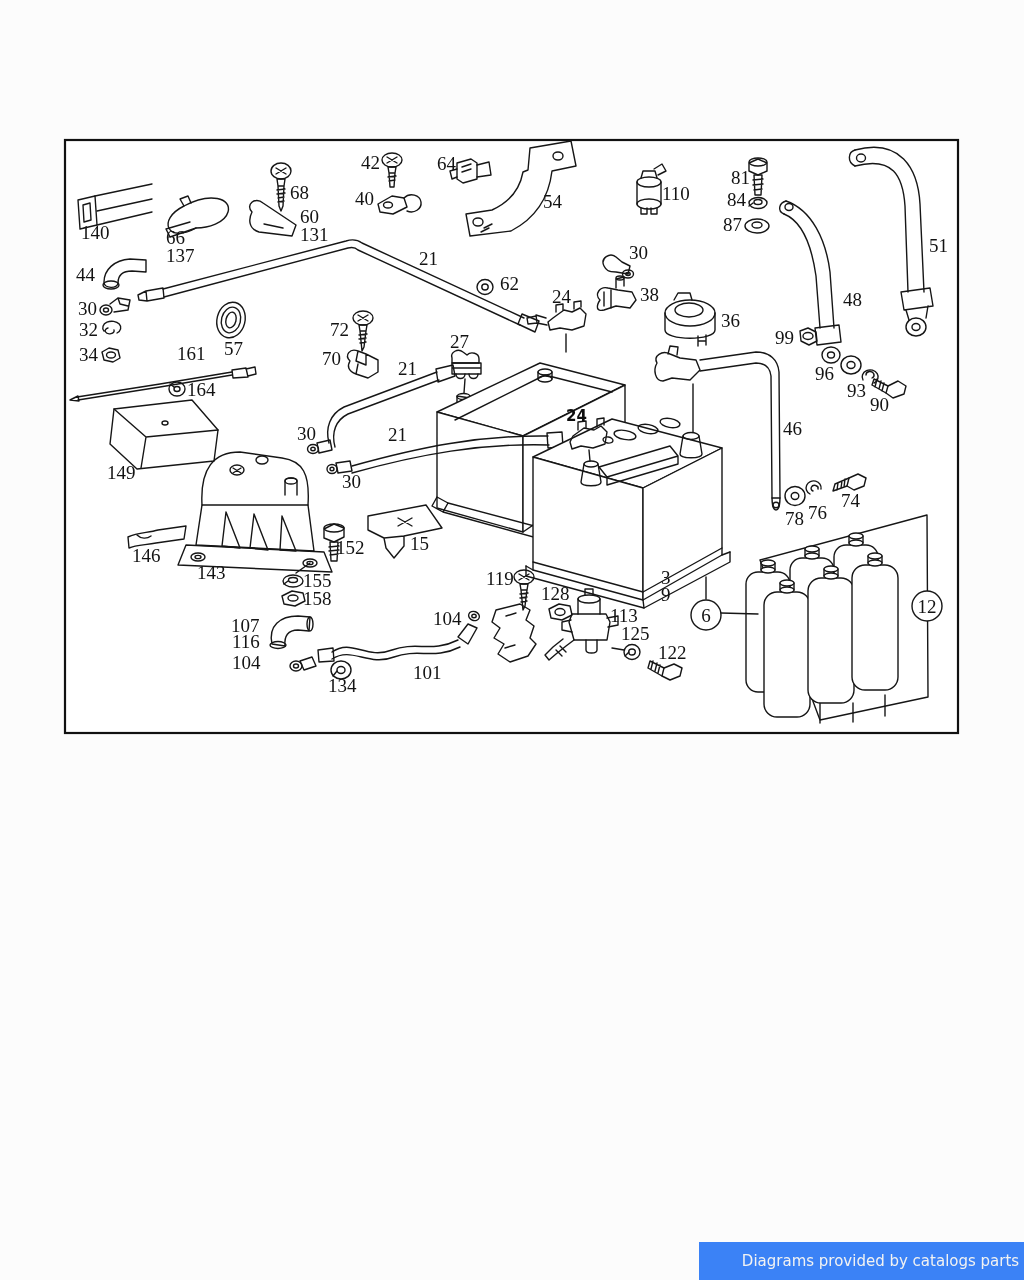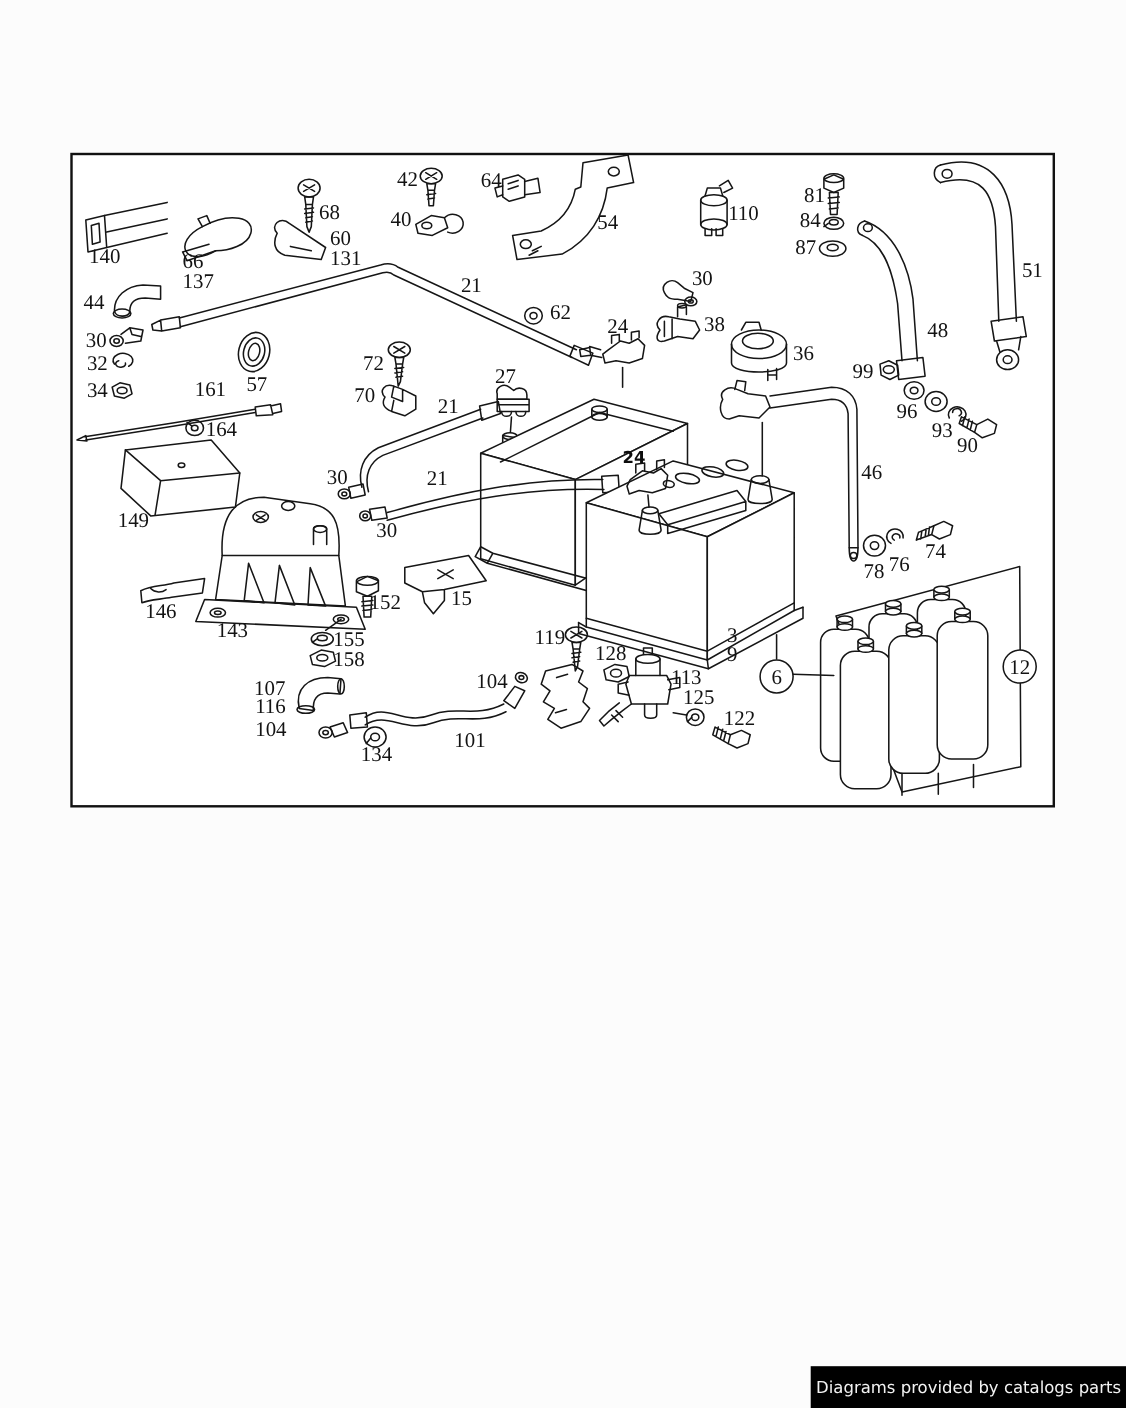--- a/index.html
+++ b/index.html
@@ -6,22 +6,22 @@
   body{
     width:1024px;height:1280px;position:relative;
     background:#fcfcfc;font-family:"Liberation Serif",serif;overflow:hidden;
   }
   #stage{position:absolute;left:0;top:0}
   .lbl{font:19px "Liberation Serif",serif;fill:#131313}
   .lbl-b{font:700 15px "DejaVu Sans",sans-serif;fill:#0d0d0d}
   .cnum{font:19px "Liberation Serif",serif;fill:#131313;text-anchor:middle}
   #attribution-bar{
     position:absolute;right:0;bottom:0;width:287px;height:38px;
-    background:#000000;color:#f2f2f2;display:flex;align-items:center;justify-content:center;
-    font:15px "DejaVu Sans",sans-serif;white-space:nowrap;
+    background:#3b82f6;color:#f2f2f2;display:flex;align-items:center;justify-content:center;
+    font:15px "DejaVu Sans",sans-serif;white-space:nowrap;padding-left:38px;
   }
 </style>
 </head>
 <body>
 
 <svg id="stage" width="1024" height="1280" viewBox="0 0 1024 1280">
   <rect x="65" y="140" width="893" height="593" fill="#ffffff" stroke="#111" stroke-width="2.2"></rect>
 
   <g stroke="#161616" stroke-width="1.4" fill="none" stroke-linecap="round" stroke-linejoin="round">
 

